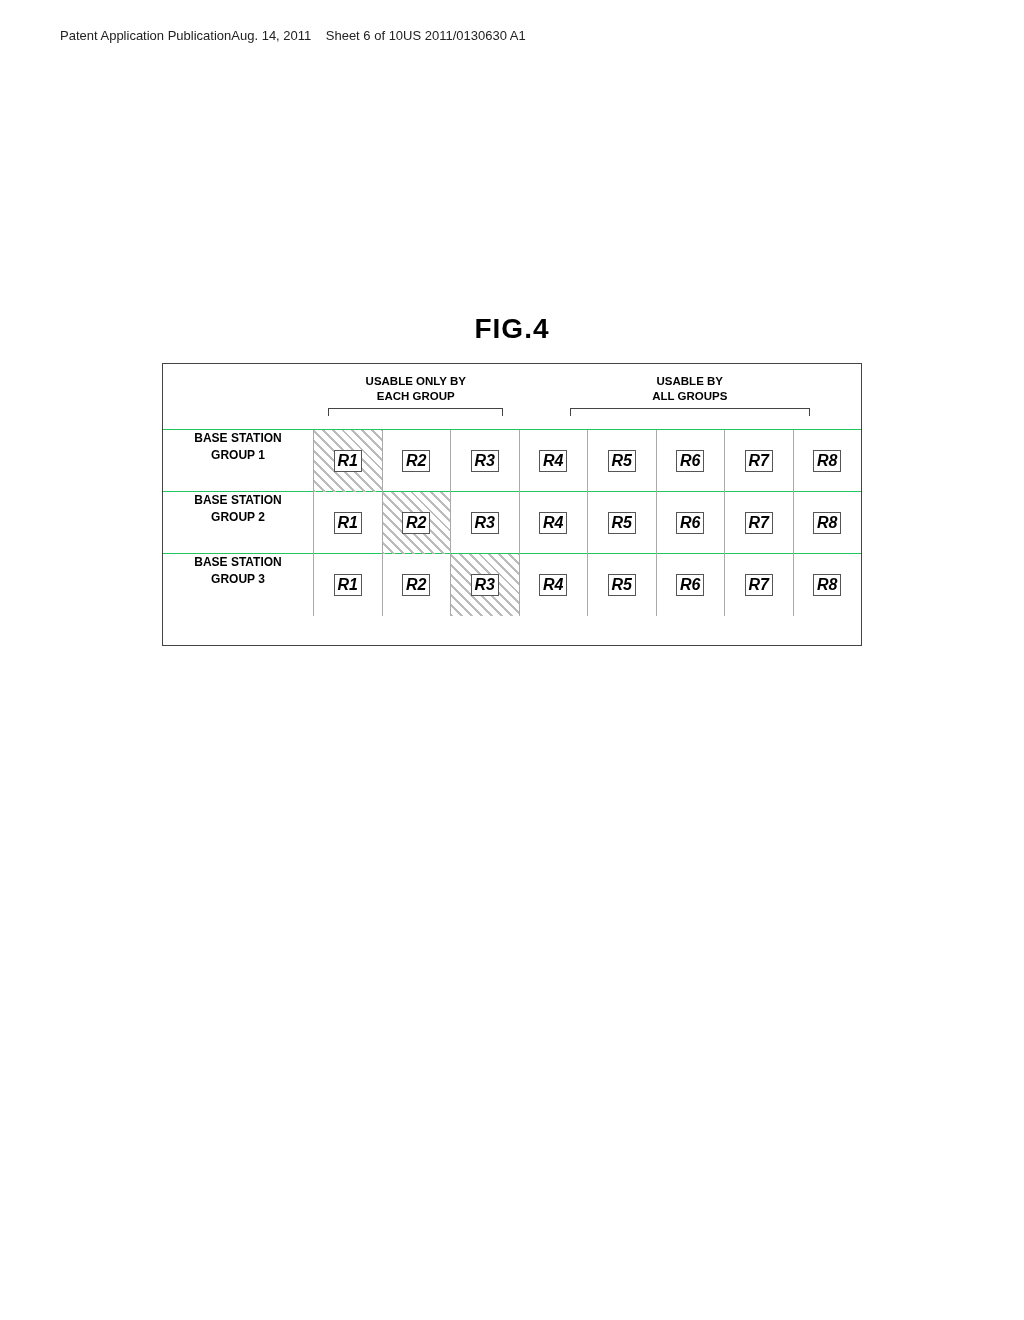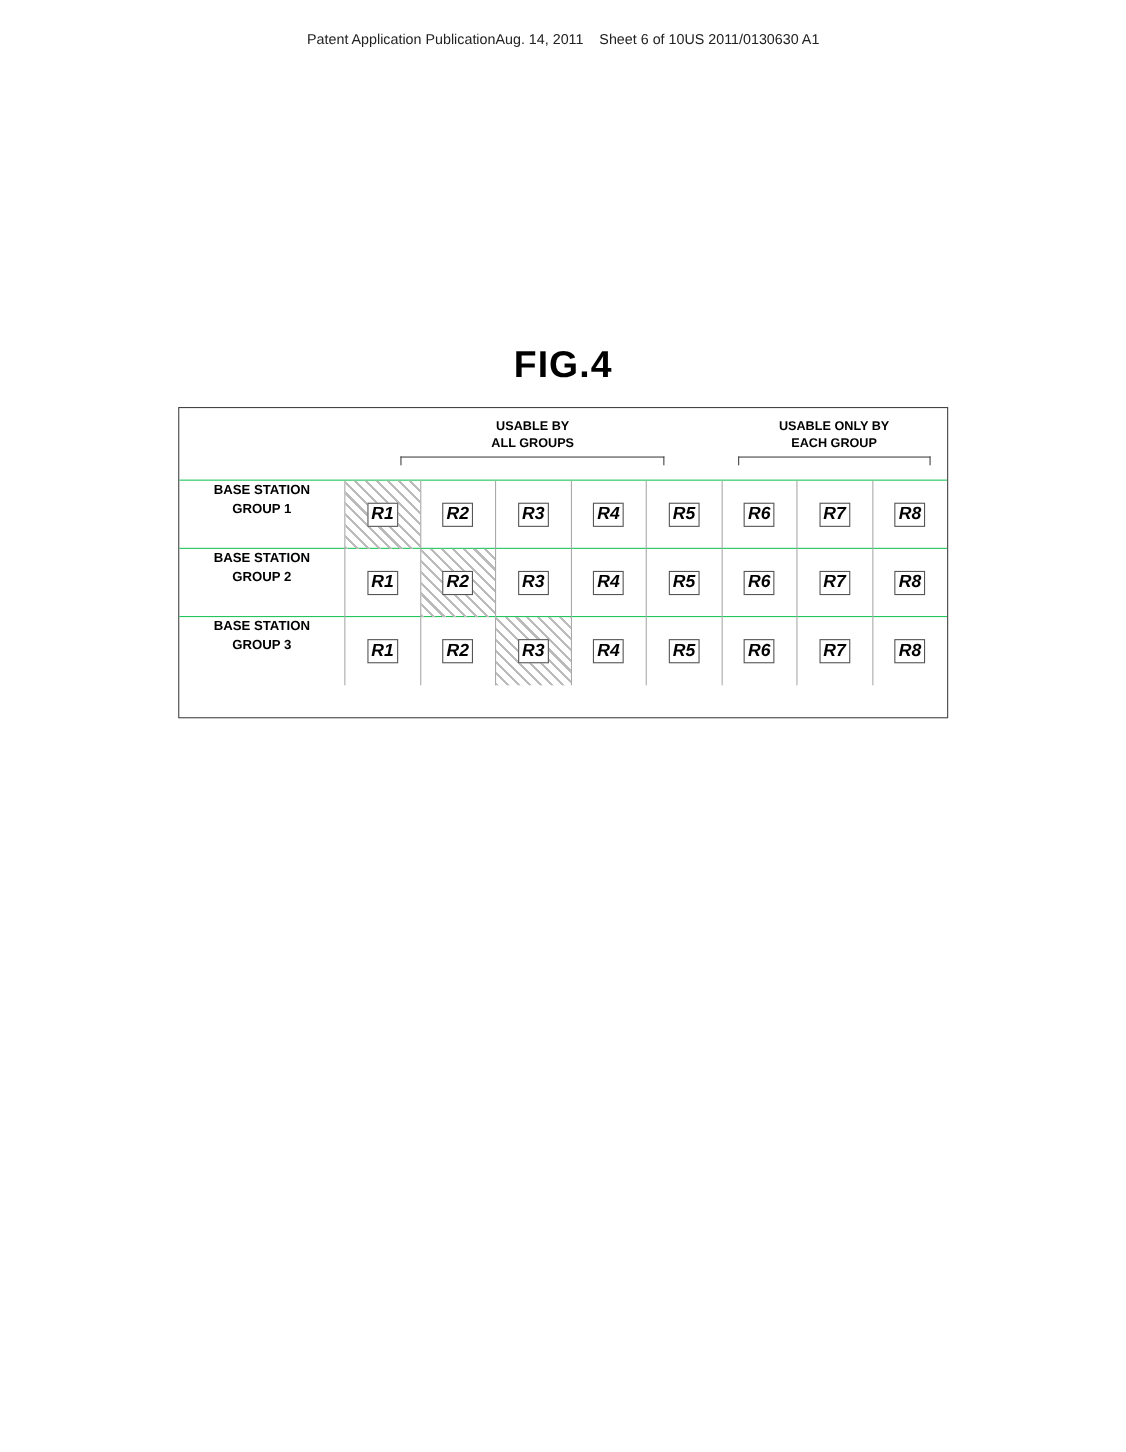--- a/index.html
+++ b/index.html
@@ -7,30 +7,30 @@
       width: 1024px;
       height: 1320px;
       background: #fff;
       font-family: Arial, sans-serif;
       position: relative;
       overflow: hidden;
     }
 
     .page-header {
       display: flex;
-      justify-content: center;
+      justify-content: flex-start;
       align-items: center;
       padding: 28px 60px 0 60px;
       font-size: 13px;
       color: #222;
     }
 
     .fig-title {
       text-align: center;
-      font-size: 34px;
+      font-size: 28px;
       font-weight: bold;
       margin-top: 270px;
       margin-bottom: 18px;
       letter-spacing: 1px;
     }
 
     .diagram-container {
       margin: 0 auto;
       width: 700px;
       border: 1.5px solid #444;
@@ -142,32 +142,32 @@
 </div>
 
 <div class="fig-title">FIG.4</div>
 
 <div class="outer-wrapper">
 
   <div class="diagram-container">
 
     <div style="display:flex; padding-left:150px; height:65px; align-items:flex-start; padding-top:10px;">
 
+      <div style="display:flex; flex-direction:column; align-items:center; width:calc(100% * 3/8);">
+        <div style="font-size:11.5px; font-weight:bold; text-align:center; line-height:1.3;">
+          USABLE ONLY BY<br>EACH GROUP
+        </div>
+        <div style="width:85%; border-top:1.5px solid #444; border-left:1.5px solid #444; border-right:1.5px solid #444; height:8px; margin-top:4px;"></div>
+      </div>
+
       <div style="display:flex; flex-direction:column; align-items:center; width:calc(100% * 5/8);">
         <div style="font-size:11.5px; font-weight:bold; text-align:center; line-height:1.3;">
           USABLE BY<br>ALL GROUPS
         </div>
         <div style="width:70%; border-top:1.5px solid #444; border-left:1.5px solid #444; border-right:1.5px solid #444; height:8px; margin-top:4px;"></div>
-      </div>
-
-      <div style="display:flex; flex-direction:column; align-items:center; width:calc(100% * 3/8);">
-        <div style="font-size:11.5px; font-weight:bold; text-align:center; line-height:1.3;">
-          USABLE ONLY BY<br>EACH GROUP
-        </div>
-        <div style="width:85%; border-top:1.5px solid #444; border-left:1.5px solid #444; border-right:1.5px solid #444; height:8px; margin-top:4px;"></div>
       </div>
 
     </div>
 
     <div id="group-rows">
         <div class="group-row">
           <div class="group-label">BASE STATION<br>GROUP 1</div>
           <div class="cells">
             <div class="cell cell-hatched">
               <span class="cell-label">R1</span>

